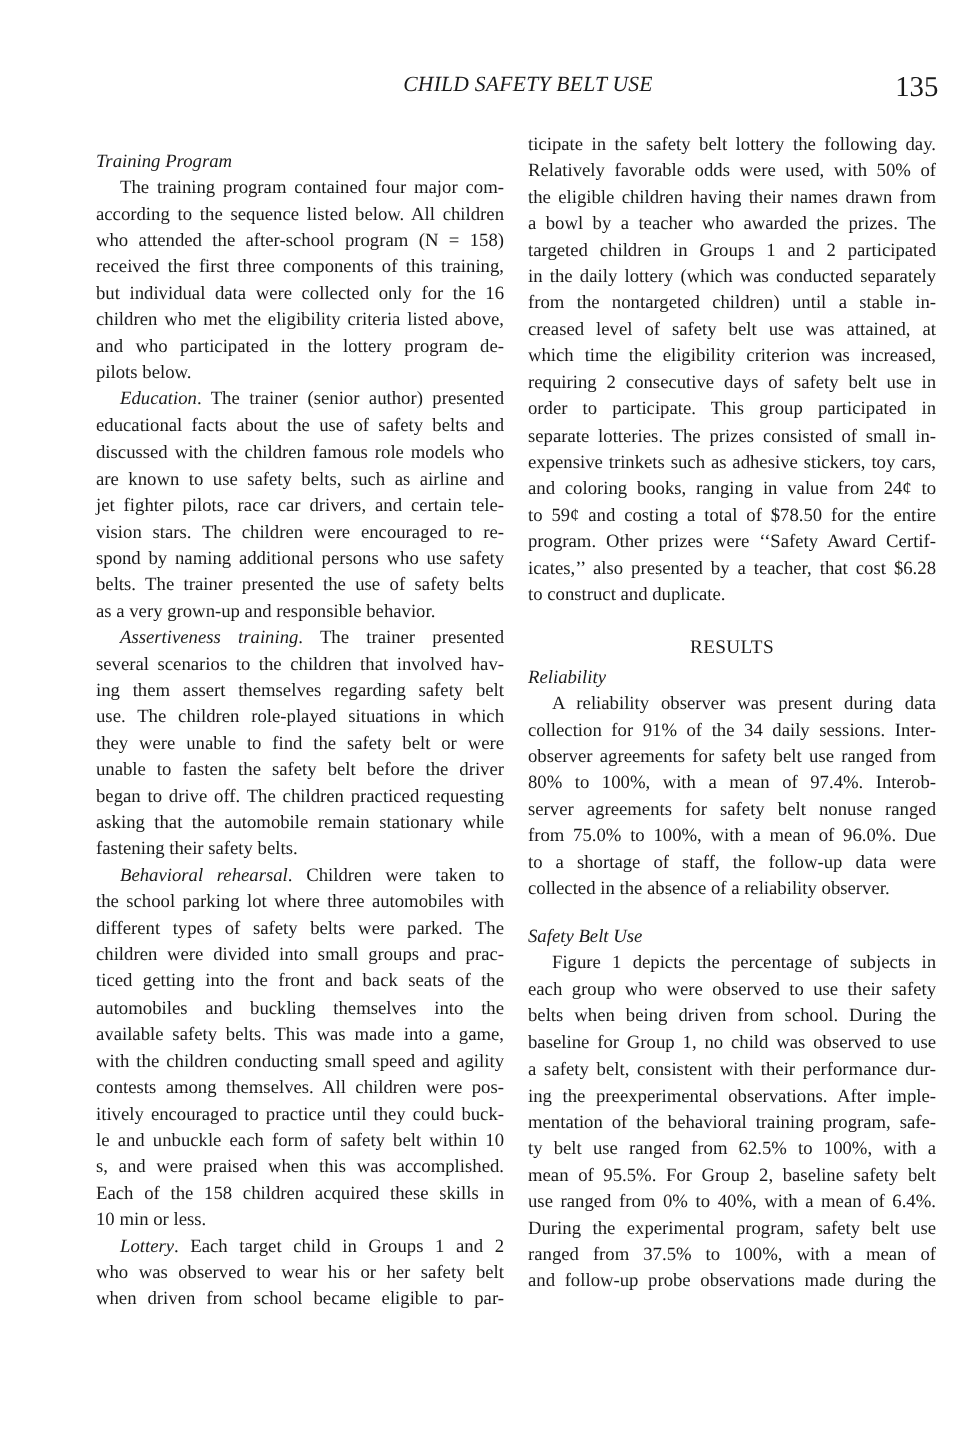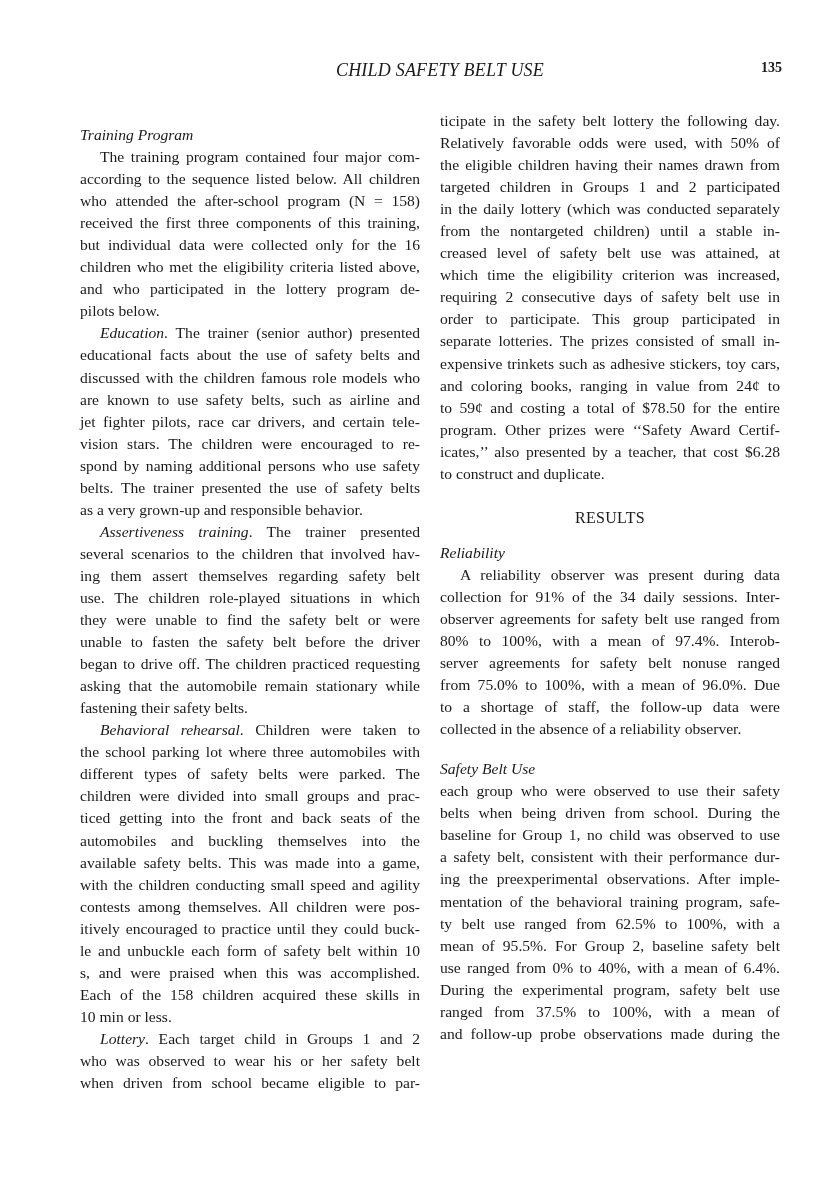--- a/index.html
+++ b/index.html
@@ -1,32 +1,32 @@
 <!DOCTYPE html>
 <html><head>
 <meta charset="utf-8">
 <style>
   html, body { margin: 0; padding: 0; background: #ffffff; }
   body { width: 816px; height: 1195px; position: relative; overflow: hidden;
          font-family: "Liberation Serif", "DejaVu Serif", serif; color: #1a1a1a; }
   .running-head { position: absolute; top: 58px; left: 0; width: 816px; height: 26px; }
   .running-title { position: absolute; left: 0; width: 816px; text-align: center;
                    font-style: italic; font-size: 18px; letter-spacing: 0.2px; top: 2px; padding-left: 32px; }
-  .page-number { position: absolute; right: 34px; top: 2px; font-size: 14px; font-weight: bold; }
+  .page-number { position: absolute; right: 34px; top: 2px; font-size: 24px; }
   .col { position: absolute; top: 88px; font-size: 15.6px; line-height: 22.05px; }
   .col-left { left: 80px; width: 340px; margin-top: 36px; }
   .col-right { left: 440px; width: 340px; }
   .line { display: block; white-space: nowrap; text-align: justify; text-align-last: justify;
           height: 22.05px; overflow: visible; }
   .line.last { text-align-last: left; }
   .line.indent { padding-left: 20px; }
   .subhead { font-style: italic; display: block; height: 22.05px; }
   .para-title { font-style: italic; }
   .section-head { display: block; text-align: center; font-size: 16px; letter-spacing: 0.3px;
-                  height: 22px; margin-top: 22px; margin-bottom: 13px; }
+                  height: 22px; margin-top: 22px; margin-bottom: 3px; }
   .gap { display: block; height: 11px; }
 </style>
 </head>
 <body>
 
 <div class="running-head">
   <span class="running-title">CHILD SAFETY BELT USE</span>
   <span class="page-number">135</span>
 </div>
 
@@ -91,20 +91,21 @@
     <span class="line">when driven from school became eligible to par-</span>
   </div>
 </div>
 
 <div class="col col-right">
   <span class="gap" style="height:22px"></span>
   <div>
     <span class="line">ticipate in the safety belt lottery the following day.</span>
     <span class="line">Relatively favorable odds were used, with 50% of</span>
     <span class="line">the eligible children having their names drawn from</span>
+    <span class="line">a bowl by a teacher who awarded the prizes. The</span>
     <span class="line">targeted children in Groups 1 and 2 participated</span>
     <span class="line">in the daily lottery (which was conducted separately</span>
     <span class="line">from the nontargeted children) until a stable in-</span>
     <span class="line">creased level of safety belt use was attained, at</span>
     <span class="line">which time the eligibility criterion was increased,</span>
     <span class="line">requiring 2 consecutive days of safety belt use in</span>
     <span class="line">order to participate. This group participated in</span>
     <span class="line">separate lotteries. The prizes consisted of small in-</span>
     <span class="line">expensive trinkets such as adhesive stickers, toy cars,</span>
     <span class="line">and coloring books, ranging in value from 24¢ to</span>
@@ -125,20 +126,21 @@
     <span class="line">server agreements for safety belt nonuse ranged</span>
     <span class="line">from 75.0% to 100%, with a mean of 96.0%. Due</span>
     <span class="line">to a shortage of staff, the follow-up data were</span>
     <span class="line last">collected in the absence of a reliability observer.</span>
   </div>
 
   <span class="gap" style="height:18px"></span>
 
   <span class="subhead">Safety Belt Use</span>
   <div>
+    <span class="line indent">Figure 1 depicts the percentage of subjects in</span>
     <span class="line">each group who were observed to use their safety</span>
     <span class="line">belts when being driven from school. During the</span>
     <span class="line">baseline for Group 1, no child was observed to use</span>
     <span class="line">a safety belt, consistent with their performance dur-</span>
     <span class="line">ing the preexperimental observations. After imple-</span>
     <span class="line">mentation of the behavioral training program, safe-</span>
     <span class="line">ty belt use ranged from 62.5% to 100%, with a</span>
     <span class="line">mean of 95.5%. For Group 2, baseline safety belt</span>
     <span class="line">use ranged from 0% to 40%, with a mean of 6.4%.</span>
     <span class="line">During the experimental program, safety belt use</span>

